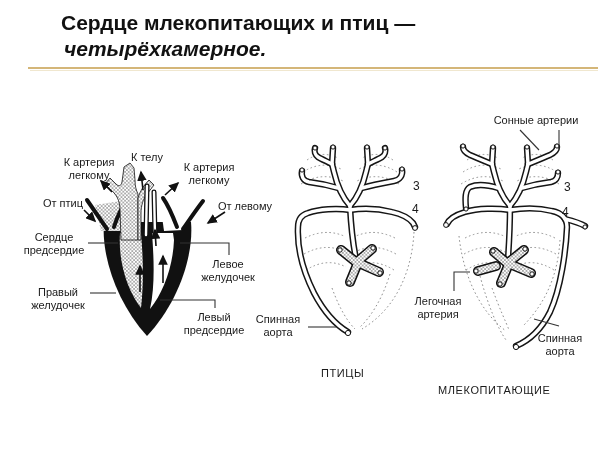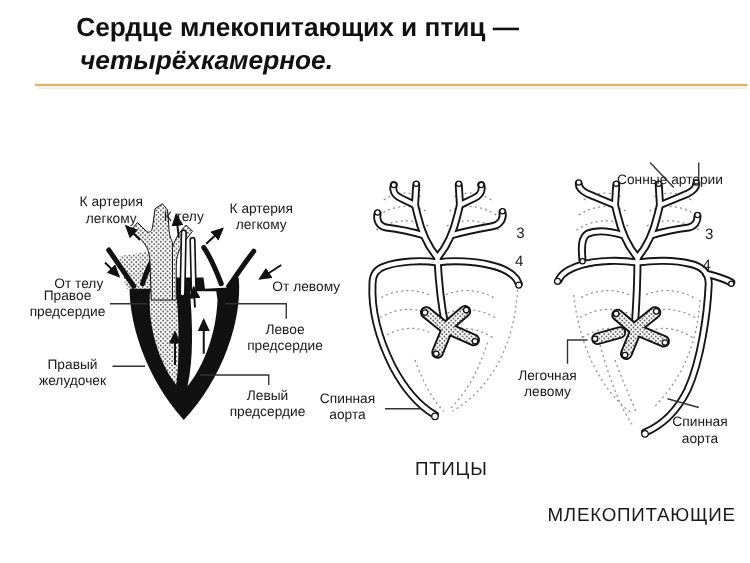--- a/index.html
+++ b/index.html
@@ -5,22 +5,22 @@
   html,body{margin:0;padding:0;}
   body{width:600px;height:450px;background:#ffffff;position:relative;overflow:hidden;
        font-family:"Liberation Sans","DejaVu Sans",sans-serif;color:#1a1a1a;}
   .title{position:absolute;left:25px;top:10px;width:560px;font-weight:bold;
          font-size:21px;line-height:26px;color:#111;margin-left:36px;}
   .title .l2{margin-left:3px;font-style:italic;}
   .rule{position:absolute;left:28px;top:67px;width:570px;height:2px;}
   .rule-shadow{position:absolute;left:30px;top:70px;width:568px;height:1px;background:#f0e7cf;}
   svg.art{position:absolute;left:0;top:0;pointer-events:none;}
   .lbl{position:absolute;font-size:11px;line-height:13px;text-align:center;color:#1a1a1a;}
-  .nowrap{white-space:nowrap;margin-top:24px;}
-  .cap{position:absolute;font-size:15px;letter-spacing:0.6px;text-align:center;color:#1a1a1a;}
+  .nowrap{white-space:nowrap;}
+  .cap{position:absolute;font-size:11px;letter-spacing:0.6px;color:#1a1a1a;}
   .num{position:absolute;font-size:12px;color:#1a1a1a;}
 </style>
 </head>
 <body>
 
 <div class="title">
   <div class="l1">Сердце млекопитающих и птиц —</div>
   <div class="l2">четырёхкамерное.</div>
 </div>
 <div class="rule" style="background: rgb(212, 182, 120);"></div>
@@ -213,32 +213,32 @@
     <g stroke="#333" stroke-width="1.1" fill="none">
       <path d="M520,130 L539,150"></path>
       <path d="M559,130 L559,149"></path>
       <path d="M470,272 L454,272 L454,291"></path>
       <path d="M534,319 L559,326"></path>
     </g>
   </g>
 </svg>
 
 <div class="lbl" style="left:56px;top:156px;width:66px">К артерия легкому</div>
-<div class="lbl" style="left:124px;top:168px;width:46px">К телу</div>
+<div class="lbl" style="left:124px;top:151px;width:46px">К телу</div>
 <div class="lbl" style="left:176px;top:161px;width:66px">К артерия легкому</div>
-<div class="lbl nowrap" style="left:36px;top:197px;width:54px">От телу</div>
+<div class="lbl nowrap" style="left:36px;top:197px;width:54px">От птиц</div>
 <div class="lbl nowrap" style="left:216px;top:200px;width:58px">От левому</div>
-<div class="lbl" style="left:15px;top:231px;width:78px">Правое предсердие</div>
-<div class="lbl" style="left:189px;top:258px;width:78px">Левое предсердие</div>
+<div class="lbl" style="left:15px;top:231px;width:78px">Сердце предсердие</div>
+<div class="lbl" style="left:189px;top:258px;width:78px">Левое желудочек</div>
 <div class="lbl" style="left:22px;top:286px;width:72px">Правый желудочек</div>
 <div class="lbl" style="left:178px;top:311px;width:72px">Левый предсердие</div>
 
 <div class="lbl" style="left:249px;top:313px;width:58px">Спинная аорта</div>
 <div class="num" style="left:413px;top:179px">3</div>
 <div class="num" style="left:412px;top:202px">4</div>
 <div class="cap" style="left:321px;top:367px;width:80px">ПТИЦЫ</div>
 
 <div class="lbl nowrap" style="left:480px;top:114px;width:112px">Сонные артерии</div>
 <div class="num" style="left:564px;top:180px">3</div>
 <div class="num" style="left:562px;top:205px">4</div>
-<div class="lbl" style="left:407px;top:295px;width:62px">Легочная левому</div>
+<div class="lbl" style="left:407px;top:295px;width:62px">Легочная артерия</div>
 <div class="lbl" style="left:531px;top:332px;width:58px">Спинная аорта</div>
-<div class="cap" style="left:438px;top:404px;width:150px">МЛЕКОПИТАЮЩИЕ</div>
+<div class="cap" style="left:438px;top:384px;width:150px">МЛЕКОПИТАЮЩИЕ</div>
 
 </body></html>

